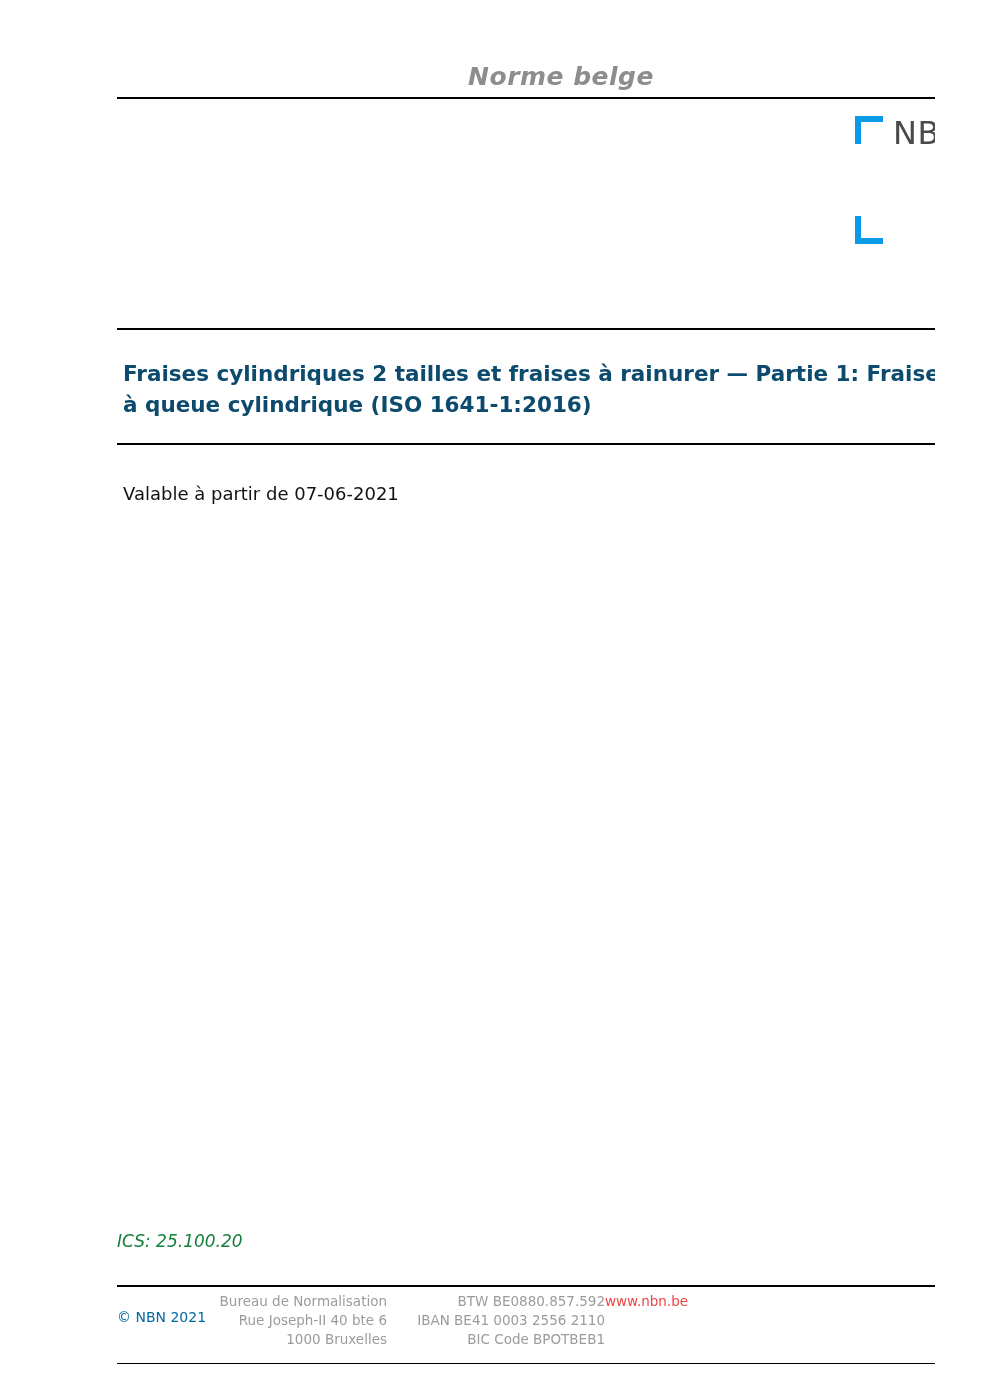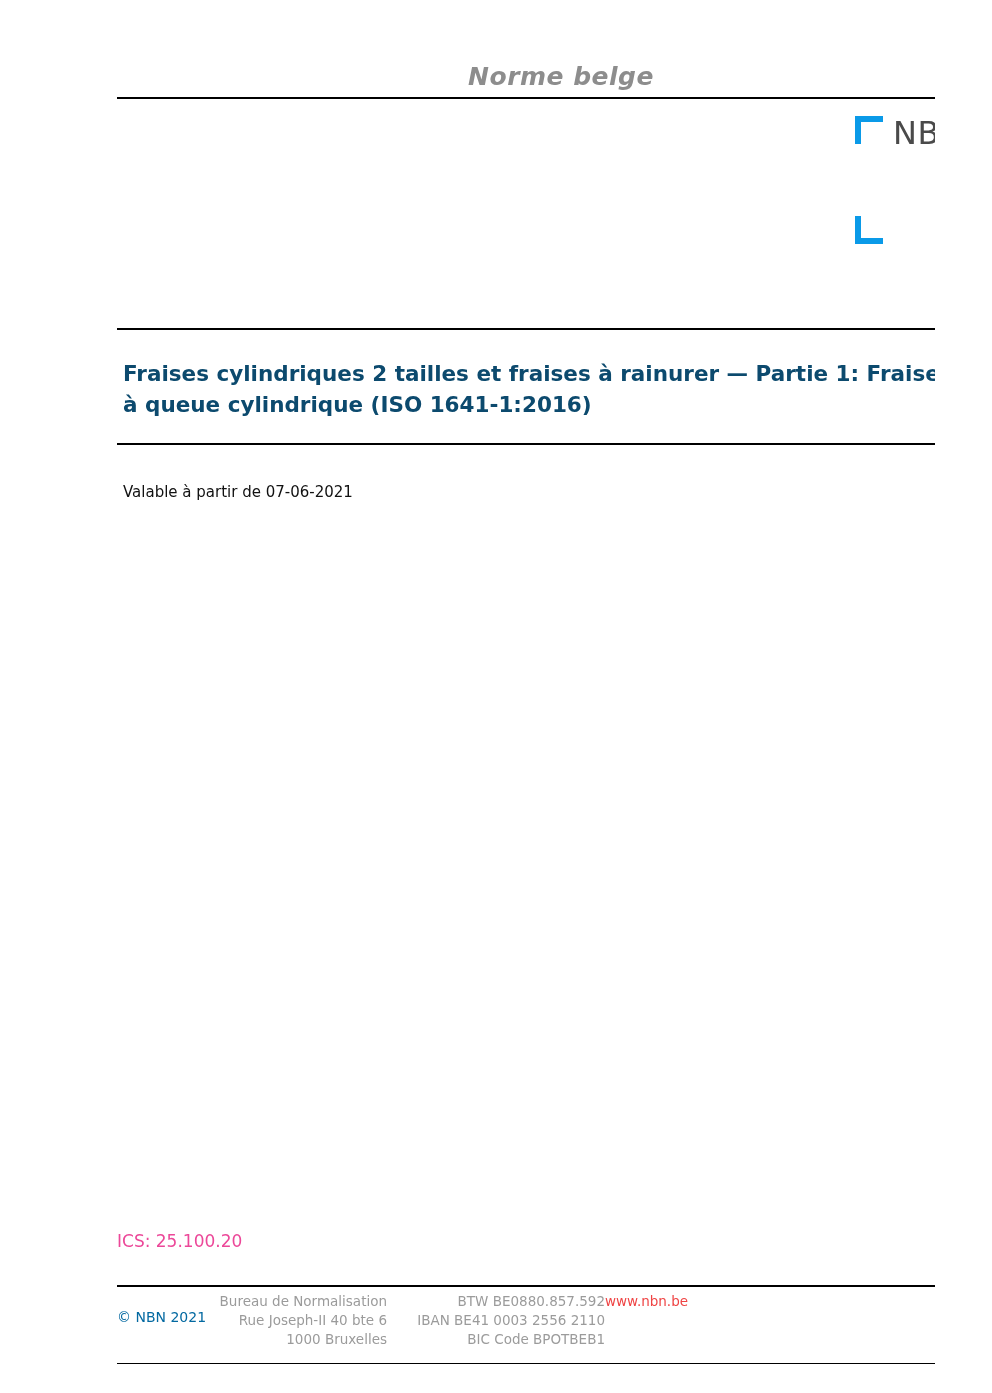--- a/index.html
+++ b/index.html
@@ -100,32 +100,33 @@
     font-size: 21.5px;
     line-height: 31px;
     color: #0c4a6e;
   }
 
   
   .validity {
     position: absolute;
     left: 66px;
     top: 483px;
-    font-size: 15px;
+    font-size: 18px;
     color: #111;
     font-family: "DejaVu Sans", sans-serif;
   }
 
   
   .ics {
     position: absolute;
     left: 60px;
     top: 1231px;
     font-size: 17px;
-    color: #ec4899;
+    color: #15803d;
+    font-style: italic;
   }
 
   
   .footer {
     position: absolute;
     left: 116px;
     top: 1292px;
     width: 820px;
     font-size: 13.5px;
     line-height: 19px;

